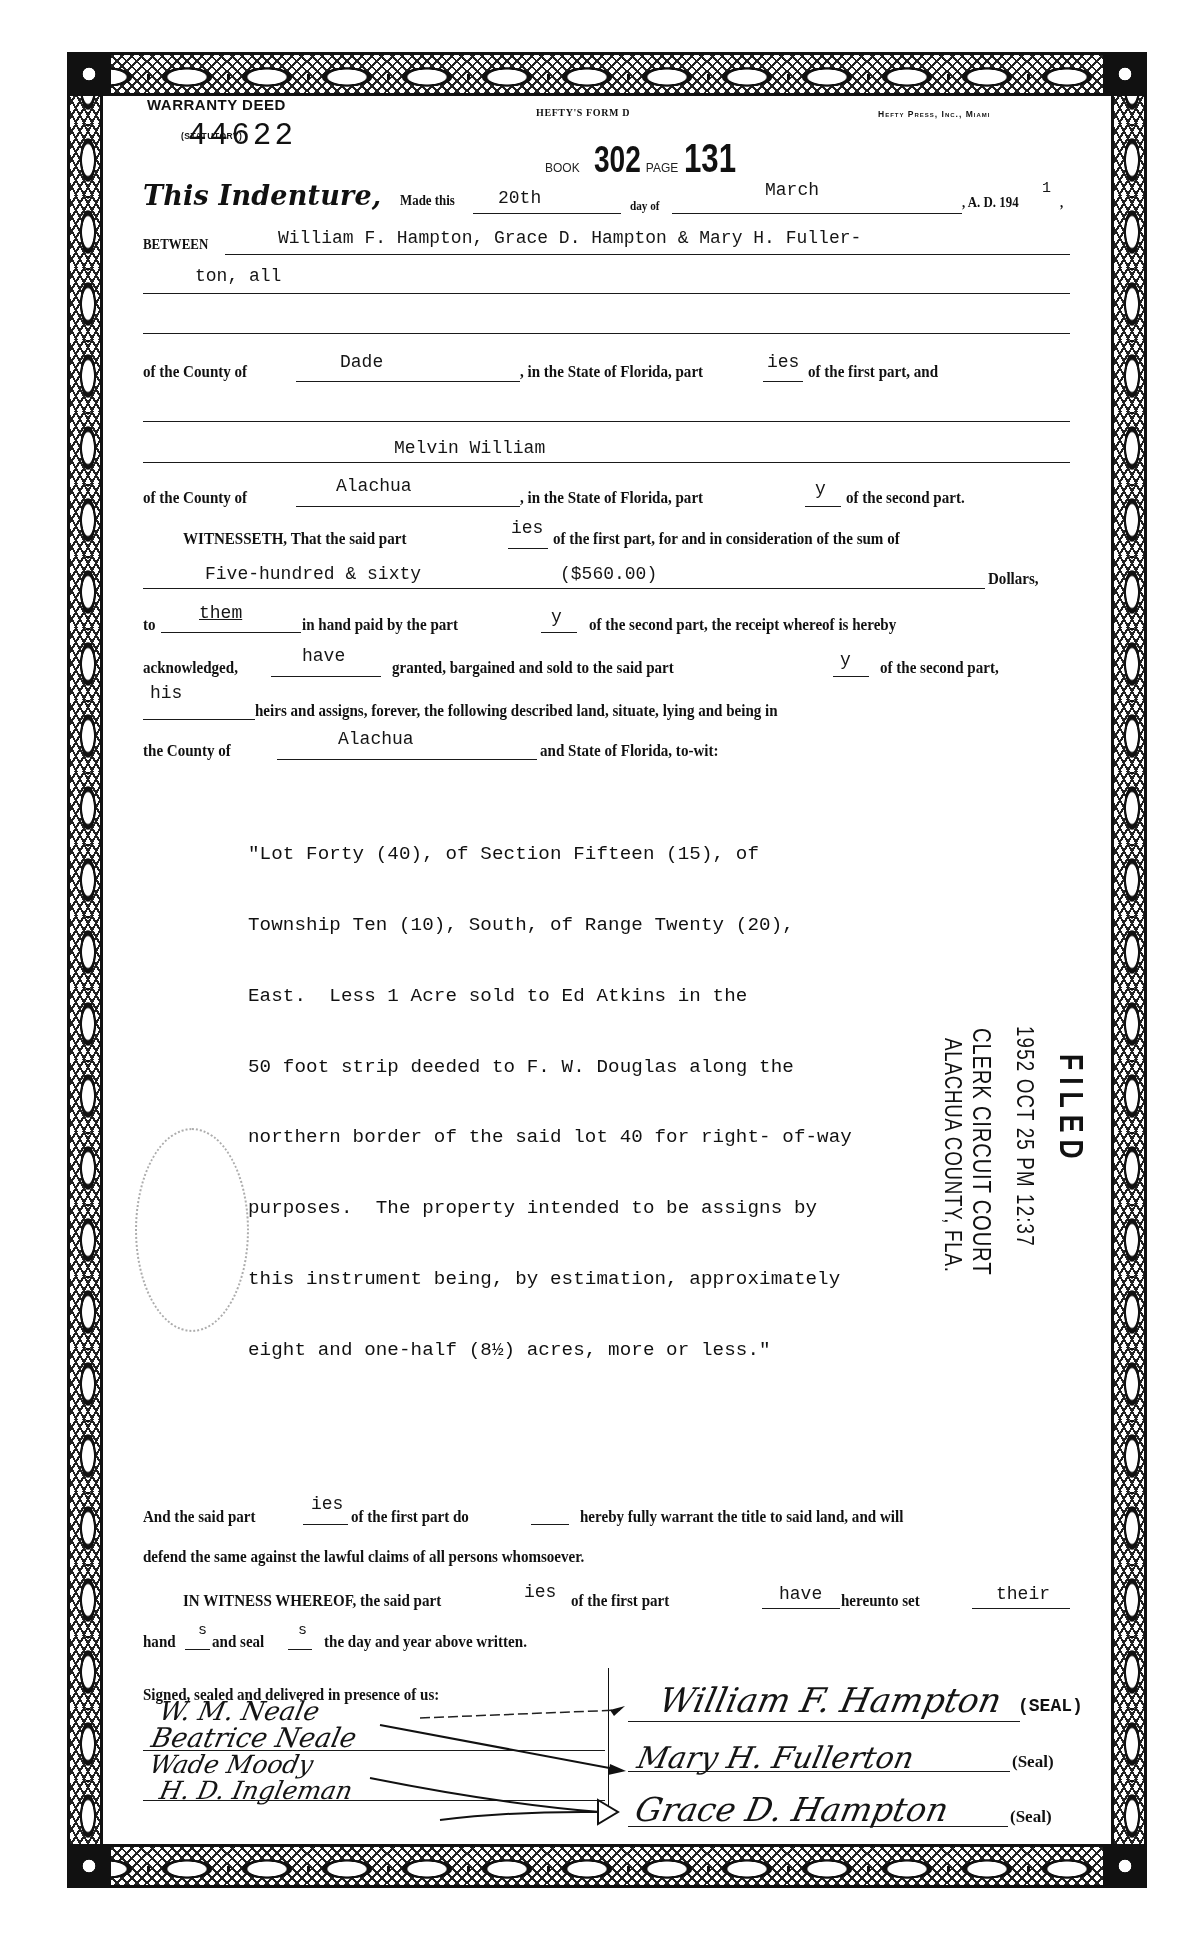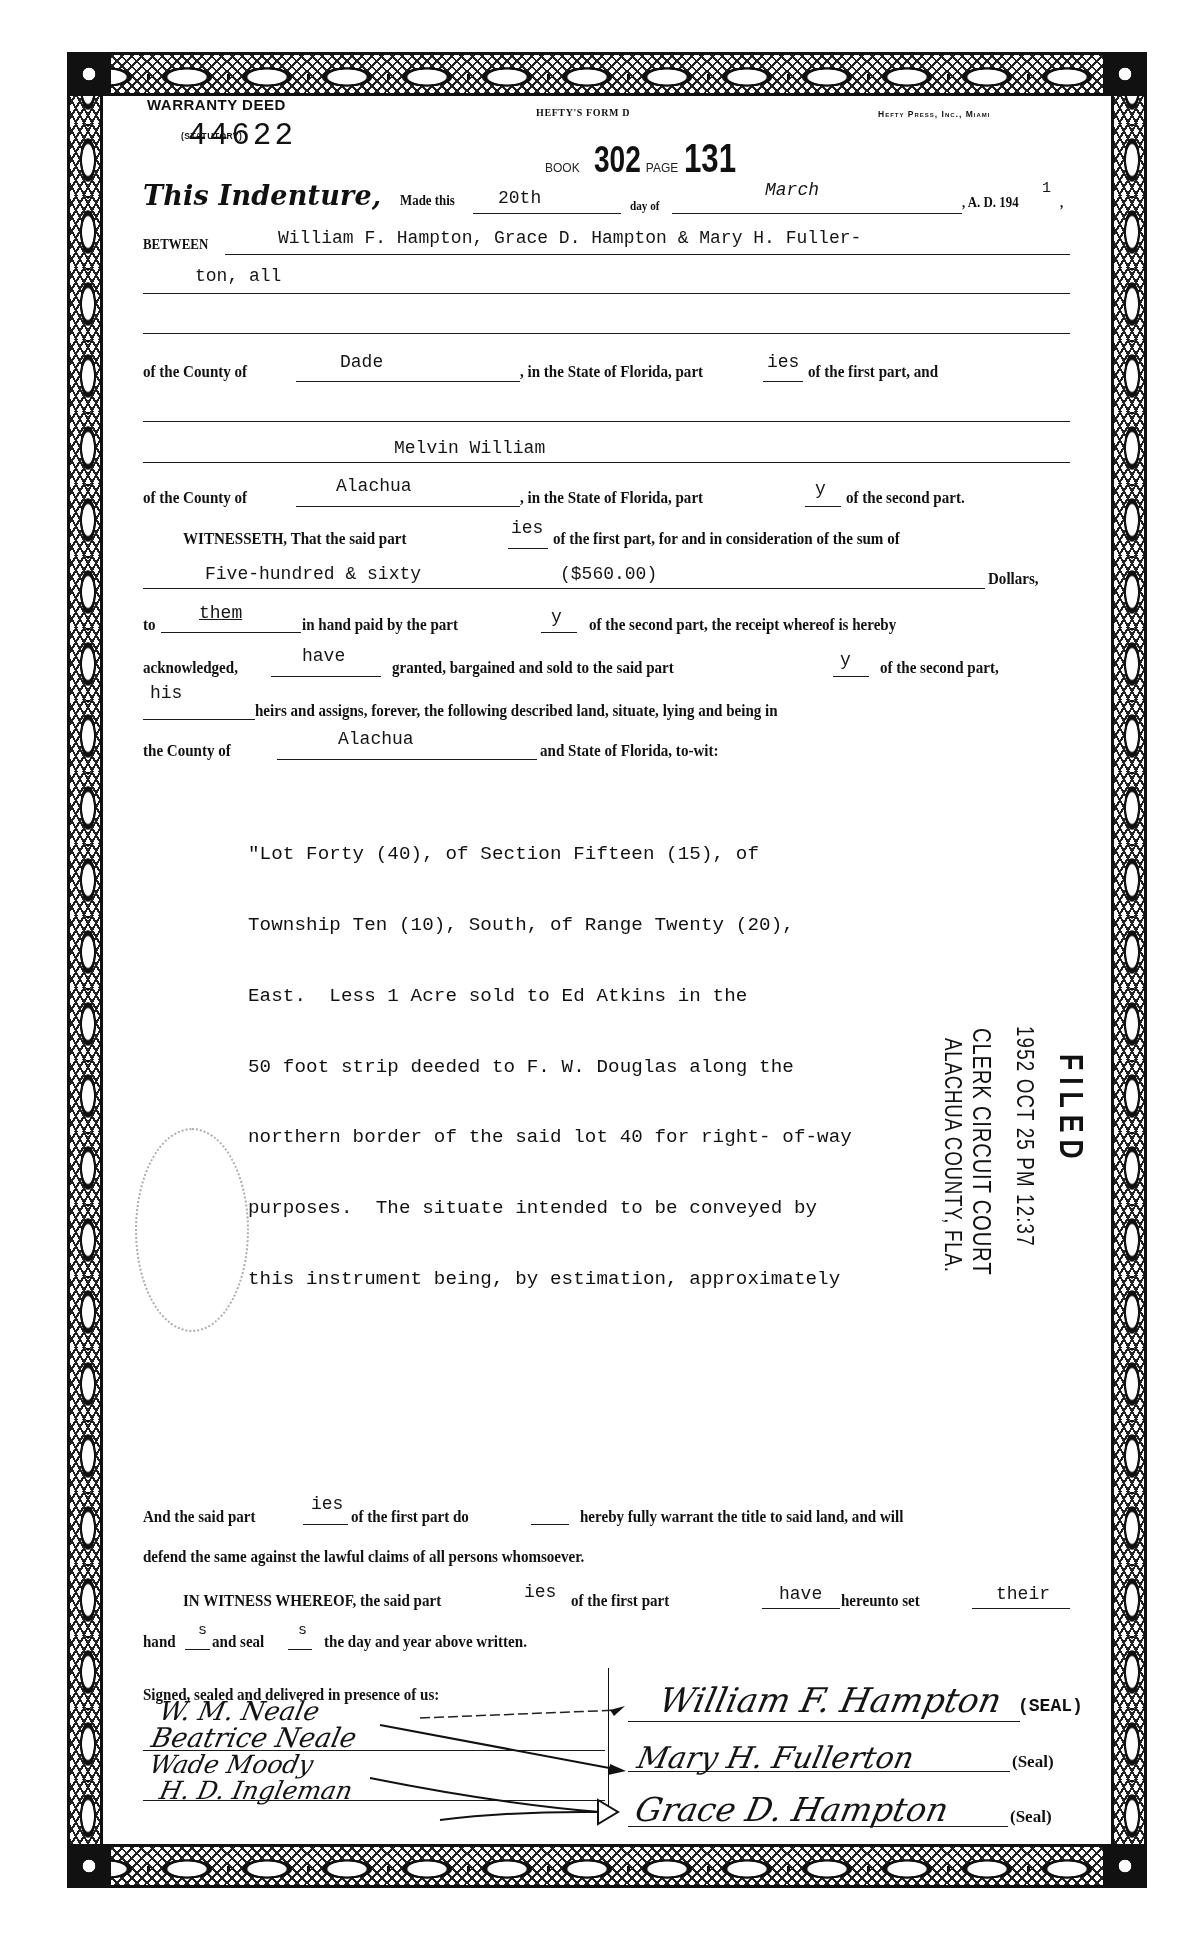--- a/index.html
+++ b/index.html
@@ -83,21 +83,21 @@
   <span class="book-label" style="margin-left:-12px;">PAGE</span>
   <span class="book-num" style="margin-left:2px;font-size:40px;">131</span>
 </div>
 
 <div class="abs indenture" style="left:143px;top:180px;">This Indenture,</div>
 <div class="abs t t-sm" style="left:400px;top:192px;">Made this</div>
 <div class="rule" style="left:473px;top:213px;width:148px;"></div>
 <div class="abs tw" style="left:498px;top:188px;">20th</div>
 <div class="abs t t-sm" style="left:630px;top:198px;font-size:13px;">day of</div>
 <div class="rule" style="left:672px;top:213px;width:290px;"></div>
-<div class="abs tw" style="left:765px;top:180px;font-style:italic;">March</div>
+<div class="abs tw" style="left:765px;top:180px;">March</div>
 <div class="abs t t-sm" style="left:962px;top:194px;">, A. D. 194</div>
 <div class="abs tw" style="left:1042px;top:180px;font-size:15px;">1</div>
 <div class="abs t t-sm" style="left:1060px;top:194px;">,</div>
 
 <div class="abs t t-sm" style="left:143px;top:236px;">BETWEEN</div>
 <div class="rule" style="left:225px;top:254px;width:845px;"></div>
 <div class="abs tw" style="left:278px;top:228px;">William F. Hampton, Grace D. Hampton &amp; Mary H. Fuller-</div>
 <div class="abs tw" style="left:195px;top:266px;">ton, all</div>
 <div class="rule" style="left:143px;top:293px;width:927px;"></div>
 <div class="rule" style="left:143px;top:333px;width:927px;"></div>
@@ -156,22 +156,23 @@
 <div class="rule" style="left:277px;top:759px;width:260px;"></div>
 <div class="abs tw" style="left:338px;top:729px;">Alachua</div>
 <div class="abs t" style="left:540px;top:740px;">and State of Florida, to-wit:</div>
 
 <div class="abs legal" style="left:248px;top:796px;">
   <div>"Lot Forty (40), of Section Fifteen (15), of</div>
   <div>Township Ten (10), South, of Range Twenty (20),</div>
   <div>East.  Less 1 Acre sold to Ed Atkins in the</div>
   <div>50 foot strip deeded to F. W. Douglas along the</div>
   <div>northern border of the said lot 40 for right- of-way</div>
-  <div>purposes.  The situate intended to be conveyed by</div>
+  <div>purposes.  The property intended to be assigns by</div>
   <div>this instrument being, by estimation, approximately</div>
+  <div>eight and one-half (8½) acres, more or less."</div>
 </div>
 
 <div class="seal-emboss"></div>
 
 <div class="stamp">
   <div class="stamp-filed">FILED</div>
   <div class="stamp-date">1952 OCT 25 PM 12:37</div>
   <div class="stamp-clerk">CLERK CIRCUIT COURT</div>
   <div class="stamp-county">ALACHUA COUNTY, FLA.</div>
 </div>

